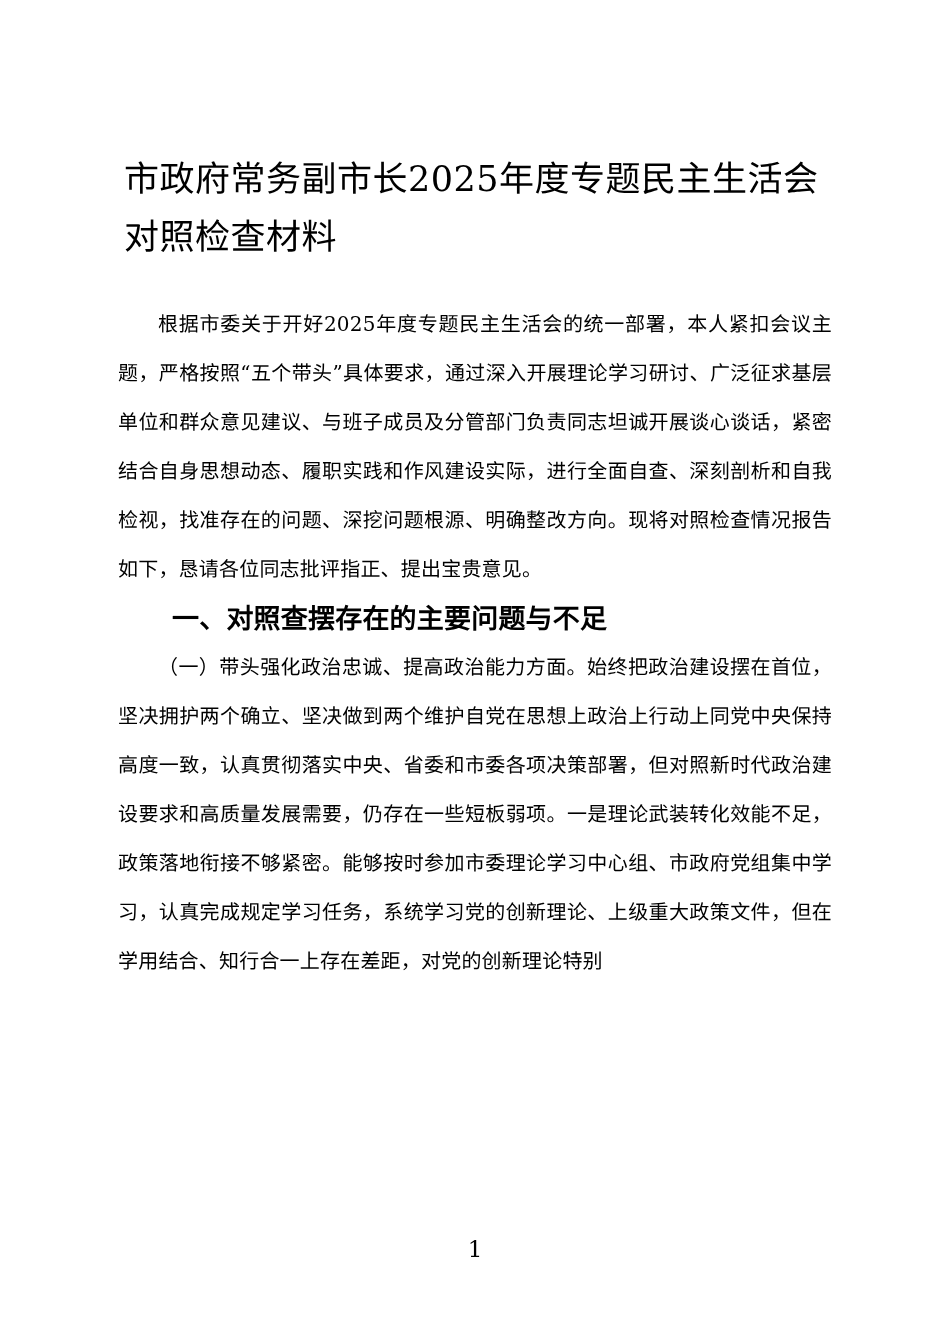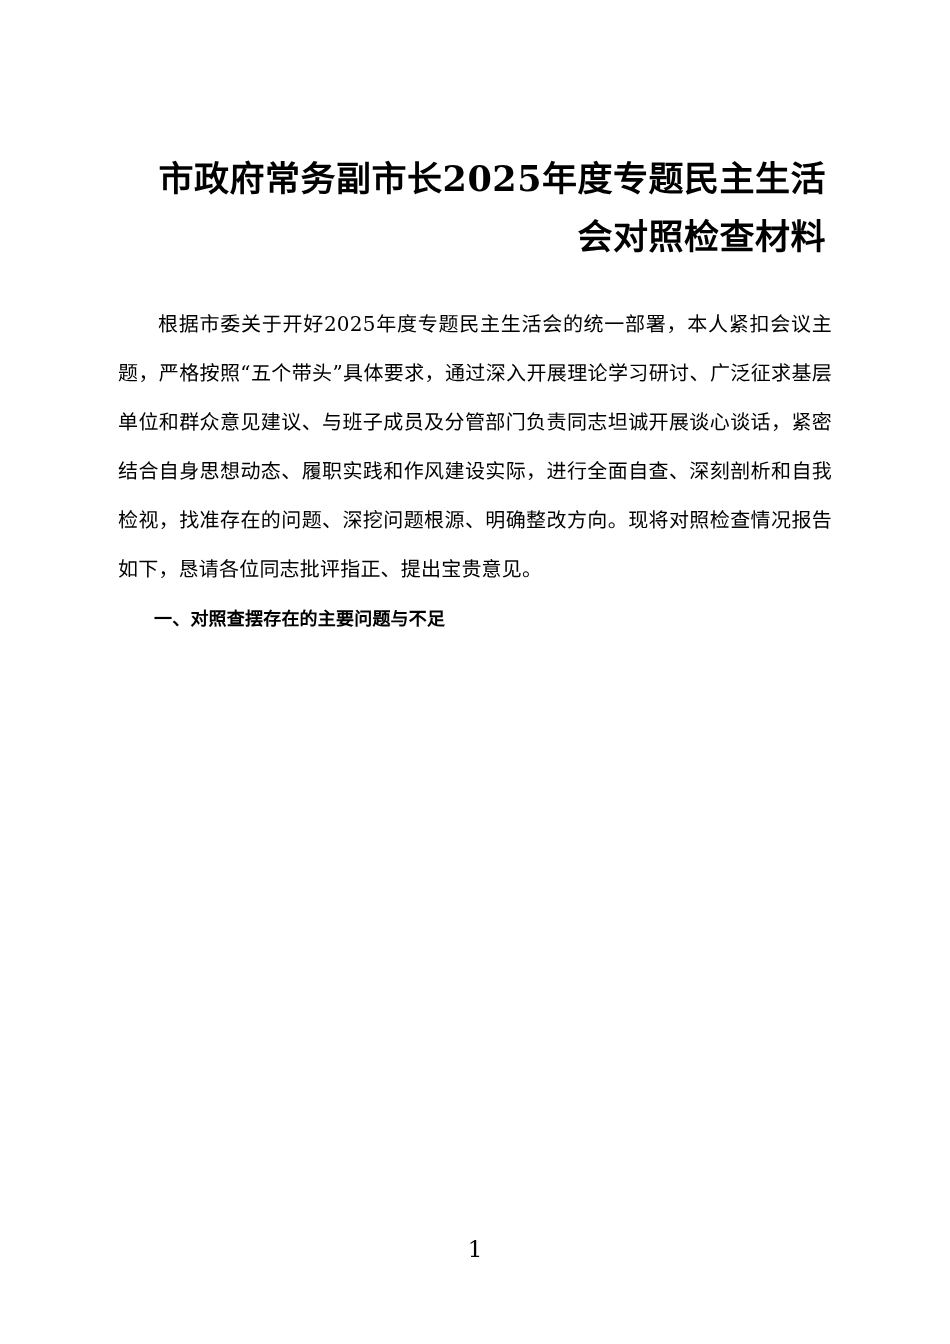--- a/index.html
+++ b/index.html
@@ -18,39 +18,39 @@
   .page {
     position: relative;
     width: 950px;
     height: 1344px;
     box-sizing: border-box;
     padding: 150px 118px 0 118px;
     background: #ffffff;
   }
   .doc-title {
     font-family: "DejaVu Serif", "Liberation Serif", serif;
-    font-weight: bold;
+    font-weight: normal;
     font-size: 35px;
     line-height: 58px;
-    text-align: right;
+    text-align: left;
     letter-spacing: 0.5px;
     margin: 0 0 34px 0;
     padding: 0 6px;
   }
   .para {
     font-size: 20px;
     line-height: 49px;
     text-align: justify;
     text-justify: inter-ideograph;
     text-indent: 2em;
     margin: 0;
     letter-spacing: 0.2px;
   }
   .heading-1 {
-    font-size: 18px;
+    font-size: 27px;
     line-height: 49px;
     font-weight: bold;
     text-indent: 2em;
     margin: 0;
     letter-spacing: 0.2px;
   }
   .page-number {
     position: absolute;
     left: 0;
     right: 0;
@@ -64,16 +64,17 @@
 <body>
 
 <div class="page">
 
   <h1 class="doc-title">市政府常务副市长2025年度专题民主生活会对照检查材料</h1>
 
   <p class="para">根据市委关于开好2025年度专题民主生活会的统一部署，本人紧扣会议主题，严格按照“五个带头”具体要求，通过深入开展理论学习研讨、广泛征求基层单位和群众意见建议、与班子成员及分管部门负责同志坦诚开展谈心谈话，紧密结合自身思想动态、履职实践和作风建设实际，进行全面自查、深刻剖析和自我检视，找准存在的问题、深挖问题根源、明确整改方向。现将对照检查情况报告如下，恳请各位同志批评指正、提出宝贵意见。</p>
 
   <p class="heading-1">一、对照查摆存在的主要问题与不足</p>
 
+  <p class="para">（一）带头强化政治忠诚、提高政治能力方面。始终把政治建设摆在首位，坚决拥护两个确立、坚决做到两个维护自党在思想上政治上行动上同党中央保持高度一致，认真贯彻落实中央、省委和市委各项决策部署，但对照新时代政治建设要求和高质量发展需要，仍存在一些短板弱项。一是理论武装转化效能不足，政策落地衔接不够紧密。能够按时参加市委理论学习中心组、市政府党组集中学习，认真完成规定学习任务，系统学习党的创新理论、上级重大政策文件，但在学用结合、知行合一上存在差距，对党的创新理论特别</p>
 
   <div class="page-number">1</div>
 
 </div>
 
 </body></html>

